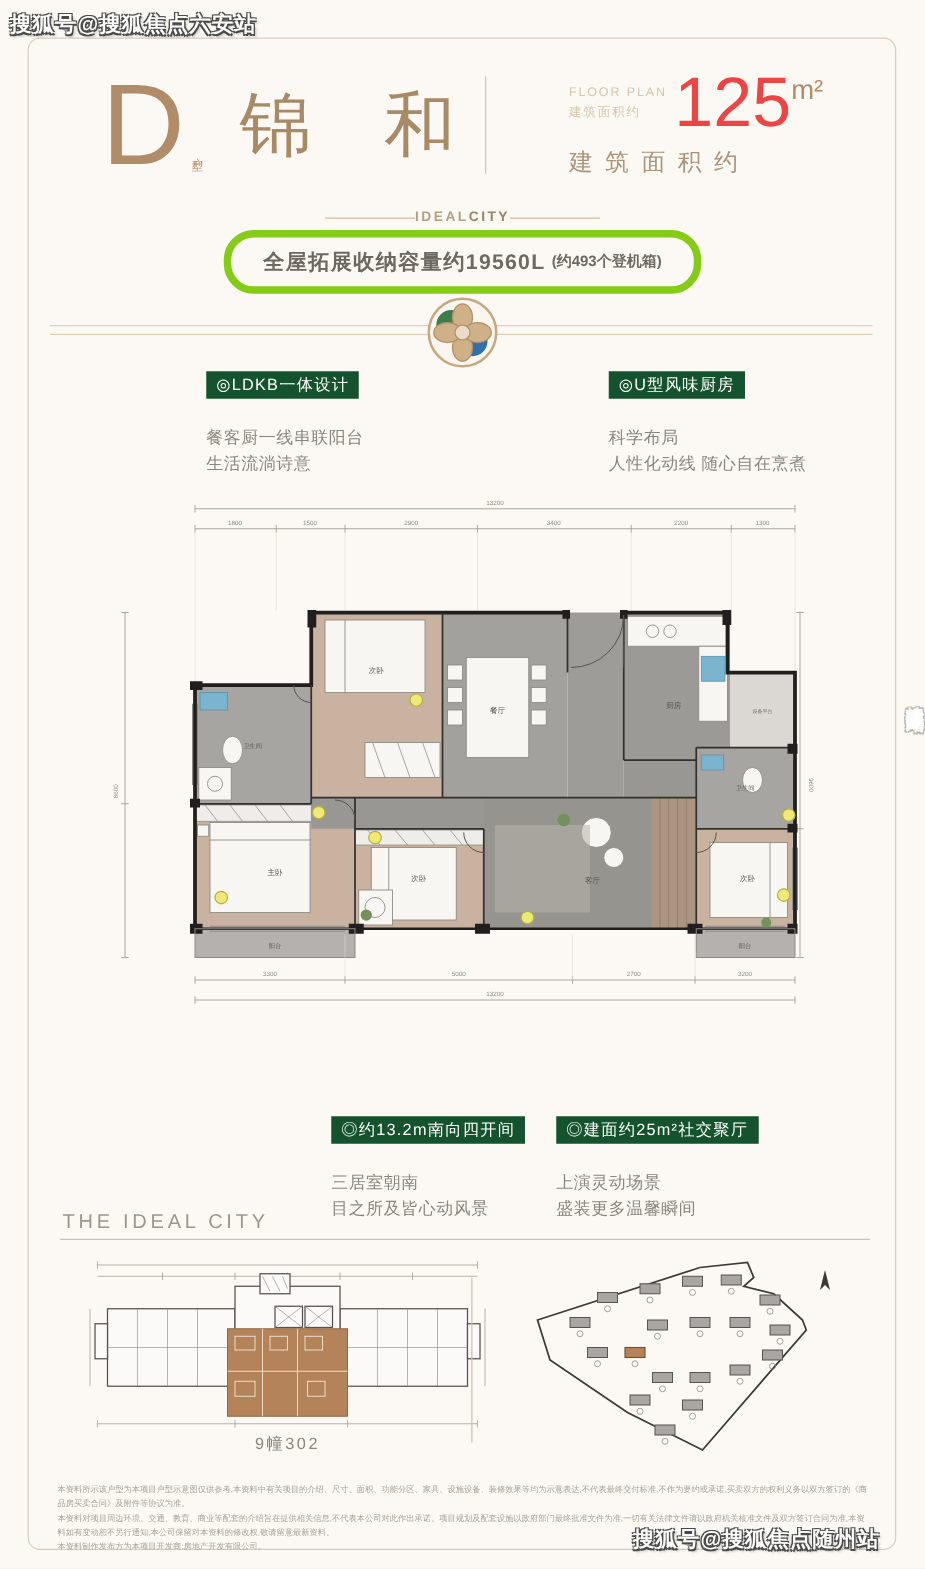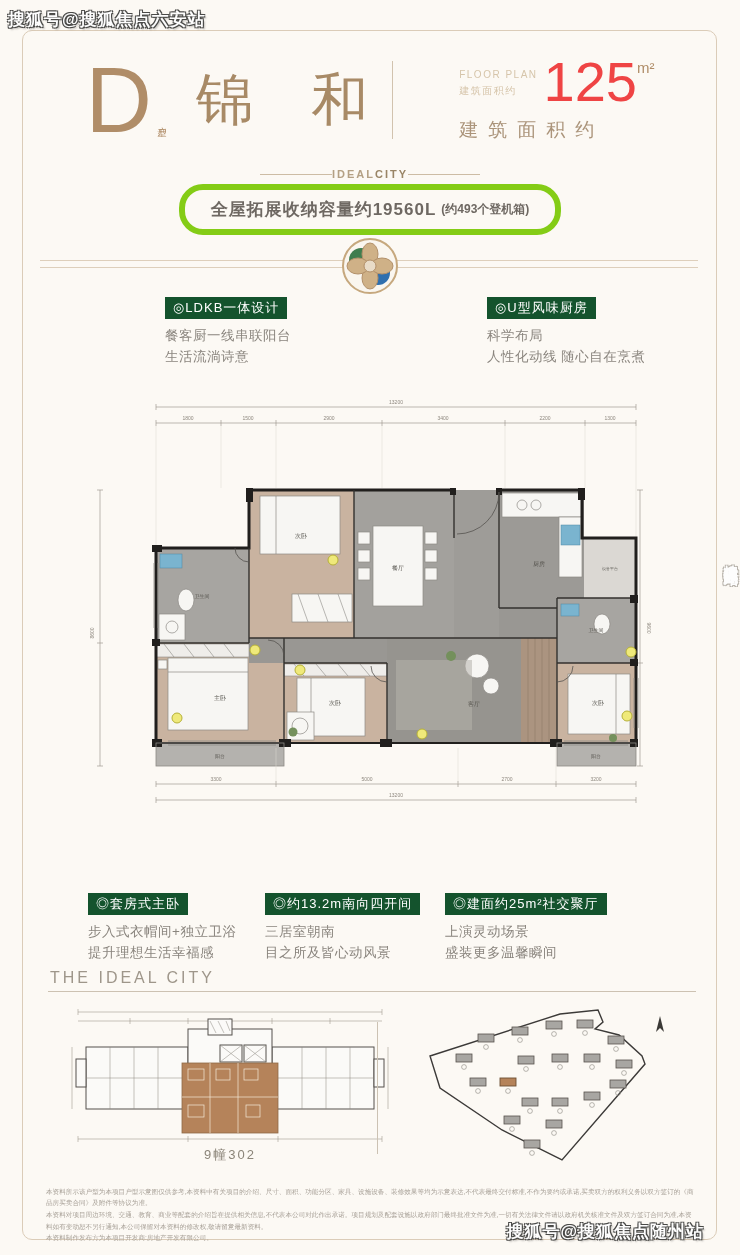--- a/index.html
+++ b/index.html
@@ -17,37 +17,37 @@
   
   .header{position:absolute;top:52px;left:0;width:100%;display:flex;justify-content:center;align-items:center;}
   .d-letter{font-size:92px;line-height:96px;color:#b08d68;}
   .d-sub{writing-mode:vertical-rl;font-size:9px;color:#b08d68;letter-spacing:2px;margin:42px 0 0 3px;}
   .name{font-family:"Liberation Serif",serif;font-size:57px;color:#a88a66;letter-spacing:22px;margin:0 2px 0 28px;font-weight:500;}
   .hdr-divider{width:1px;height:78px;background:#d2c3ae;margin-right:20px;}
   .hdr-right{display:flex;flex-direction:column;margin-left:46px;}
   .hdr-row1{display:flex;align-items:flex-end;}
   .fp-col{font-size:10px;color:#d6c5aa;letter-spacing:1.5px;line-height:1.6;margin:0 6px 8px 0;}
   .area-num{font-size:56px;line-height:50px;color:#ef4444;}
-  .area-unit{font-size:15px;color:#b08d68;align-self:flex-start;margin-top:2px;}
+  .area-unit{font-size:22px;color:#b08d68;align-self:flex-start;margin-top:2px;}
   .layout-text{font-size:19px;color:#ab947a;letter-spacing:10px;margin-top:10px;}
   
   .logo-row{position:absolute;top:168px;left:0;width:100%;display:flex;justify-content:center;align-items:center;gap:0;}
   .mini-line{width:72px;height:1px;background:#cdbca4;}
   .mini-logo{font-size:11px;font-weight:bold;letter-spacing:2px;color:#b4a084;}
   .mini-logo .city{color:#9a8566;}
   .pill-row{position:absolute;top:184px;left:0;width:100%;display:flex;justify-content:center;}
   .pill{border:6px solid #84cc16;border-radius:24px;padding:8px 26px;display:flex;align-items:center;}
   .pill-main{font-size:17px;font-weight:bold;color:#6e6862;letter-spacing:1px;}
   .pill-sub{font-size:12px;color:#6e6862;margin-left:5px;font-weight:bold;}
   .band-line{position:absolute;left:40px;width:658px;height:1px;background:#decfbb;}
   .emblem{position:absolute;left:341px;top:237px;}
   
   .feat{position:absolute;}
   .tag{display:inline-block;background:#14532d;color:#fff;font-size:13px;padding:2px 8px;letter-spacing:1px;}
-  .feat-line{font-size:13.5px;color:#8a857e;margin-top:8px;letter-spacing:.5px;}
+  .feat-line{font-size:13.5px;color:#8a857e;margin-top:22px;letter-spacing:.5px;}
   
   .section-label{position:absolute;left:50px;top:969px;font-size:16px;font-weight:normal;
                  letter-spacing:3px;color:#9e968a;}
   .section-line{position:absolute;left:48px;top:991px;width:648px;height:1px;background:#cdc2b2;}
   .plate-caption{position:absolute;left:70px;top:1146px;width:320px;text-align:center;
                  font-size:13px;color:#8b8579;letter-spacing:2px;}
   .vdivider{position:absolute;left:377px;top:1022px;width:1px;height:132px;background:#ccc2b3;}
   .legal{position:absolute;left:46px;top:1186px;width:1080px;font-size:11px;line-height:1.75;
          color:#a9a299;transform:scale(0.6);transform-origin:0 0;}
   svg text{font-family:"Liberation Sans",sans-serif;}
@@ -353,25 +353,20 @@
         <line x1="374" y1="350" x2="374" y2="386"></line>
         <line x1="472" y1="350" x2="472" y2="386"></line>
     </g>
     <text class="dim" x="132" y="383" text-anchor="middle">3300</text>
     <text class="dim" x="283" y="383" text-anchor="middle">5000</text>
     <text class="dim" x="423" y="383" text-anchor="middle">2700</text>
     <text class="dim" x="512" y="383" text-anchor="middle">3200</text>
     <text class="dim" x="312" y="399" text-anchor="middle">13200</text>
   </svg>
 
-  <div class="feat" style="left:88px;top:893px">
-    <span class="tag">◎套房式主卧</span>
-    <div class="feat-line">步入式衣帽间+独立卫浴</div>
-    <div class="feat-line" style="margin-top:3px">提升理想生活幸福感</div>
-  </div>
   <div class="feat" style="left:265px;top:893px">
     <span class="tag">◎约13.2m南向四开间</span>
     <div class="feat-line">三居室朝南</div>
     <div class="feat-line" style="margin-top:3px">目之所及皆心动风景</div>
   </div>
   <div class="feat" style="left:445px;top:893px">
     <span class="tag">◎建面约25m²社交聚厅</span>
     <div class="feat-line">上演灵动场景</div>
     <div class="feat-line" style="margin-top:3px">盛装更多温馨瞬间</div>
   </div>

